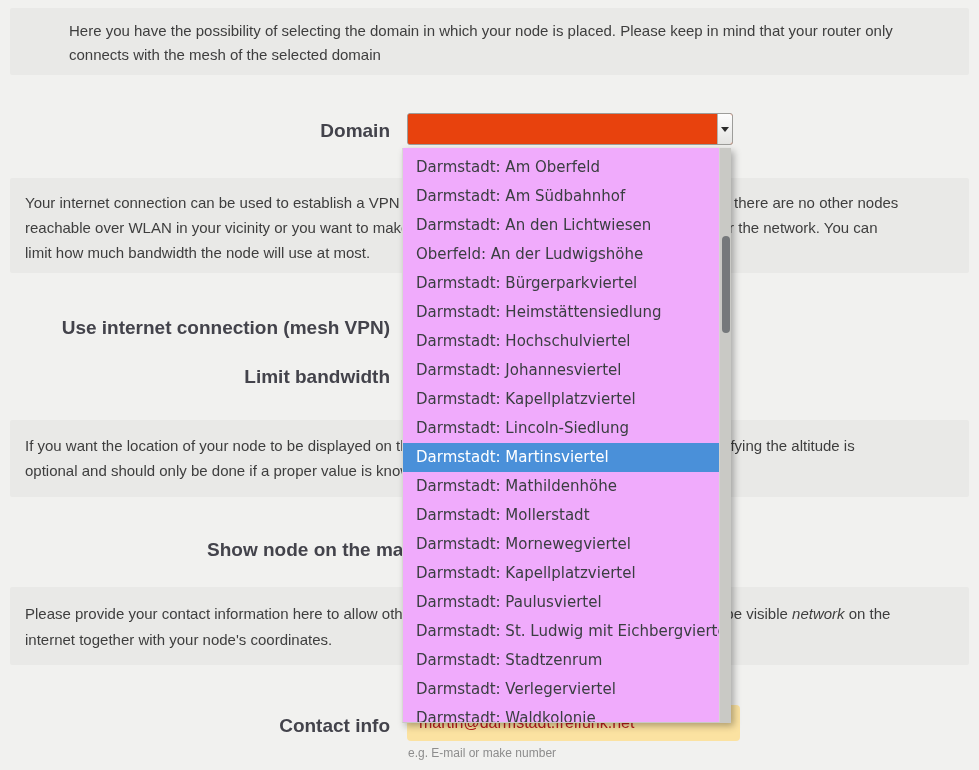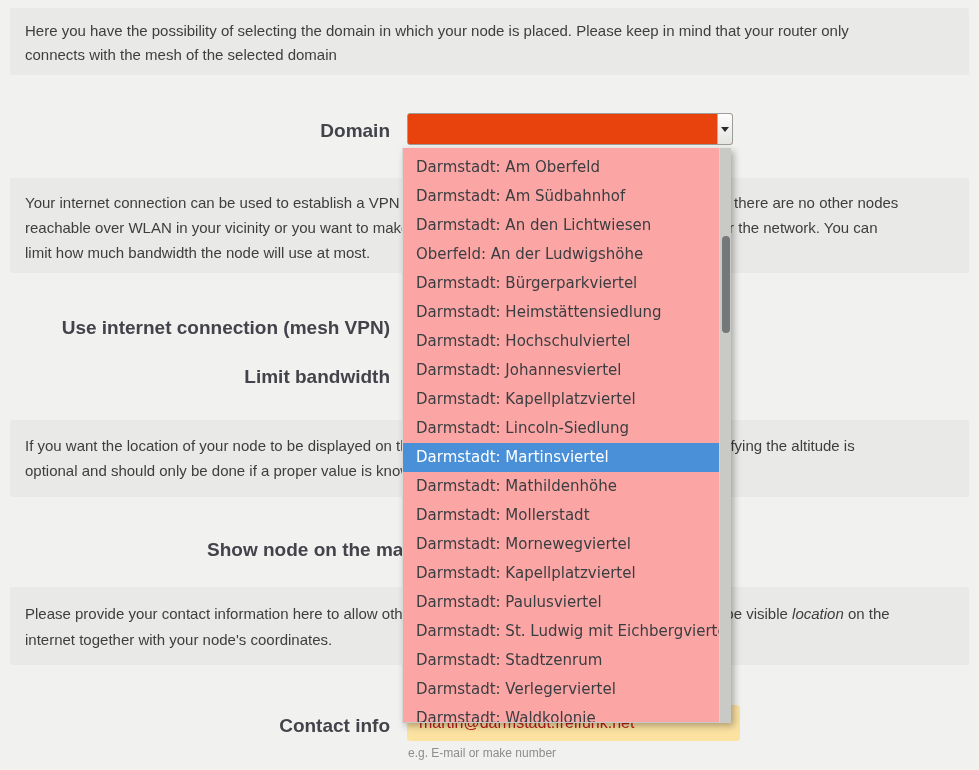--- a/index.html
+++ b/index.html
@@ -15,21 +15,21 @@
     position: absolute;
     left: 10px;
     width: 959px;
     background: #e9e9e7;
     border-radius: 2px;
     font-size: 15px;
     color: #3e3e3e;
   }
   .panel .ln { white-space: nowrap; overflow: hidden; }
   #p1 { top: 8px;  height: 67px; padding: 11px 15px; }
-  #p1 .ln { line-height: 24px; }
+  #p1 .ln { line-height: 24px; margin-left: 44px; }
   #p2 { top: 178px; height: 95px; padding: 12px 15px; }
   #p2 .ln { line-height: 25px; }
   #p3 { top: 420px; height: 77px; padding: 13px 15px; }
   #p3 .ln { line-height: 25px; }
   #p4 { top: 587px; height: 78px; padding: 14px 15px; }
   #p4 .ln { line-height: 26px; }
   .em { font-style: italic; }
 
   .flabel {
     position: absolute;
@@ -89,21 +89,21 @@
     left: 408px; top: 746px;
     font-size: 12px;
     color: #8d8d8d;
   }
 
   
   .dropdown {
     position: absolute;
     left: 402px; top: 148px;
     width: 329px; height: 575px;
-    background: #fca5a5;
+    background: #f0abfc;
     border-left: 1px solid #d8d8d4;
     border-bottom: 1px solid #c9c9c5;
     box-shadow: 3px 3px 7px rgba(0,0,0,0.30);
     overflow: hidden;
     z-index: 10;
     font-family: "DejaVu Sans", sans-serif;
   }
   .dropdown .options { padding-top: 5px; }
   .option {
     height: 29px;
@@ -162,21 +162,21 @@
 <div class="flabel" id="lbl-limitbw">Limit bandwidth</div>
 
 <div class="panel" id="p3">
   <div class="ln">If you want the location of your node to be displayed on the map, you can enter its coordinates here. Specifying the altitude is</div>
   <div class="ln">optional and should only be done if a proper value is known.</div>
 </div>
 
 <div class="flabel" id="lbl-showmap">Show node on the map</div>
 
 <div class="panel" id="p4">
-  <div class="ln"><span>Please provide your contact information here to allow others to contact you. Note that this information will be visible </span><span class="em">location</span><span> on the</span></div>
+  <div class="ln"><span>Please provide your contact information here to allow others to contact you. Note that this information will be visible </span><span class="em">network</span><span> on the</span></div>
   <div class="ln">internet together with your node's coordinates.</div>
 </div>
 
 <div class="flabel" id="lbl-contact">Contact info</div>
 <input class="contact-input" type="text" value="martin@darmstadt.freifunk.net" style="">
 <div class="hint">e.g. E-mail or make number</div>
 
 <div class="dropdown">
   <div class="options">
     <div class="option">Darmstadt: Am Oberfeld</div>

